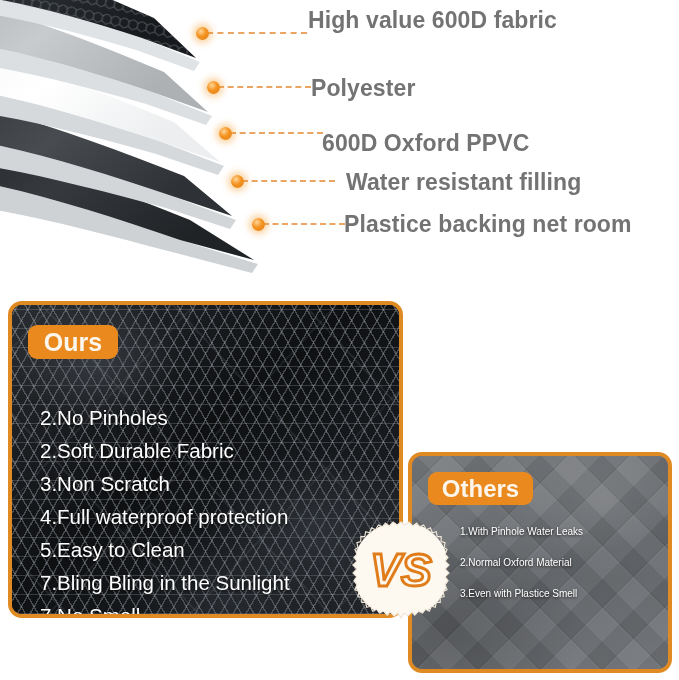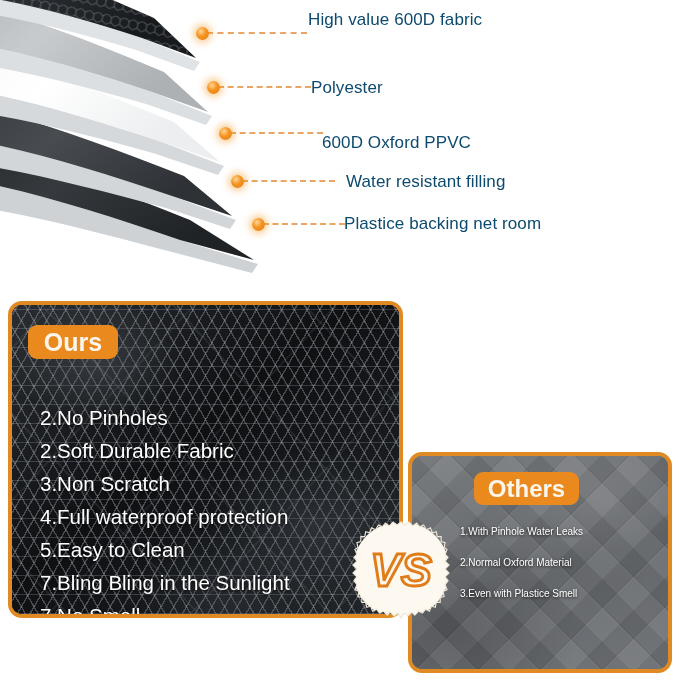--- a/index.html
+++ b/index.html
@@ -13,22 +13,22 @@
   .layer svg{display:block;width:100%;height:100%;overflow:visible;}
 
   
   .callout{position:absolute;height:0;}
   .dot{position:absolute;width:13px;height:13px;border-radius:50%;
        background:radial-gradient(circle at 38% 33%,#ffd79a 0%,#f59422 42%,#e07b10 100%);
        box-shadow:0 0 7px 3px rgba(245,150,34,.45);
        left:0;top:-6px;z-index:3;}
   .dash{position:absolute;top:-1px;height:0;border-top:2px dashed #e9a561;left:11px;z-index:2;}
 
-  .callout-label{position:absolute;color:#0c4a6e;font-size:17px;line-height:26px;
-                 white-space:nowrap;letter-spacing:.1px;}
+  .callout-label{position:absolute;color:#737373;font-size:23px;line-height:26px;
+                 white-space:nowrap;letter-spacing:.1px;font-weight:bold;}
 
   
   .panel{position:absolute;border:4px solid #e08a23;border-radius:14px;
          box-sizing:border-box;overflow:hidden;}
   .ours{left:8px;top:301px;width:395px;height:317px;background:#16181a;}
   
   .hexmesh{position:absolute;inset:0;
     background-color:#1b1d20;
     background-image:
       radial-gradient(ellipse 120px 90px at 22% 18%, rgba(90,96,104,.40), rgba(0,0,0,0) 70%),
@@ -43,21 +43,21 @@
   .hexmesh:after{content:"";position:absolute;inset:-40px;
     background-image:
       repeating-linear-gradient(47deg, rgba(150,158,168,.13) 0 2px, rgba(0,0,0,0) 2px 96px),
       repeating-linear-gradient(-47deg, rgba(150,158,168,.10) 0 2px, rgba(0,0,0,0) 2px 104px);
   }
 
   .badge{position:absolute;background:#ea8a1e;border-radius:9px;
          color:#fdf6ec;font-weight:bold;z-index:4;
          display:flex;align-items:center;justify-content:center;}
   .badge-ours{left:16px;top:20px;width:90px;height:34px;font-size:25px;}
-  .badge-others{left:16px;top:16px;width:105px;height:33px;font-size:24px;margin-left:46px;}
+  .badge-others{left:16px;top:16px;width:105px;height:33px;font-size:24px;}
 
   .feature-list{position:absolute;z-index:4;margin:0;padding:0;list-style:none;}
   .ours .feature-list{left:28px;top:96px;}
   .ours .feature-list li{color:#ffffff;font-size:20.5px;line-height:33px;
         white-space:nowrap;text-shadow:0 1px 3px rgba(0,0,0,.85);}
 
   
   .others{left:408px;top:452px;width:264px;height:221px;background:#6e7073;}
   .quilt{position:absolute;inset:0;
     background-color:#74777a;

